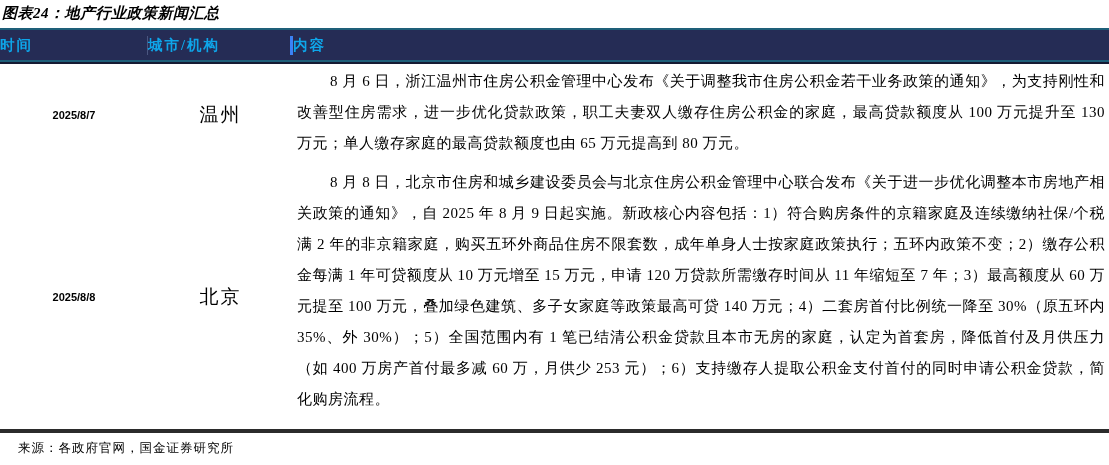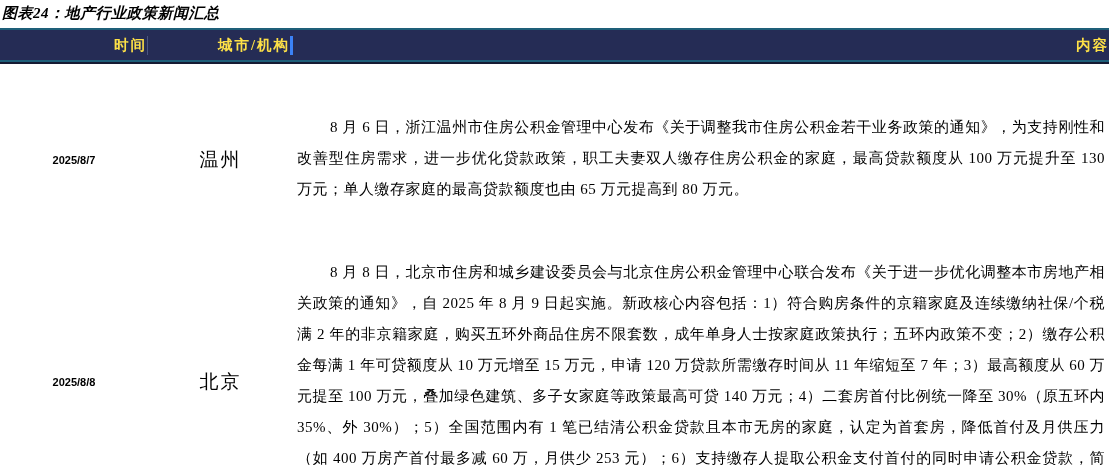--- a/index.html
+++ b/index.html
@@ -26,36 +26,36 @@
   .thead{
     display:flex;
     background:#252c55;
     border-top:2px solid #1e5f79;
     border-bottom:2px solid #1e5f79;
     box-shadow:0 2px 0 #151a33;
     height:30px;
     align-items:center;
   }
   .th{
-    color:#fde047;
+    color:#0ea5e9;
     font-weight:bold;
     font-size:14.5px;
-    text-align:right;
+    text-align:left;
     letter-spacing:2px;
     box-sizing:border-box;
   }
   .th.col-time{width:148px;border-right:1px solid #4b5680;}
   .th.col-city{width:145px;border-right:3px solid #3b82f6;}
   .th.col-content{width:816px;}
   .tbody{
     border-bottom:4px solid #2b2b2b;
     margin-top:2px;
   }
   .trow{display:flex;}
-  .td{box-sizing:border-box;margin-top:46px;}
+  .td{box-sizing:border-box;}
   .td.col-time{
     width:148px;display:flex;align-items:center;justify-content:center;
     font-family:"Liberation Sans","DejaVu Sans",sans-serif;
     font-size:11px;font-weight:bold;
   }
   .td.col-city{
     width:145px;display:flex;align-items:center;justify-content:center;
     font-size:19px;letter-spacing:2px;
   }
   .td.col-content{

